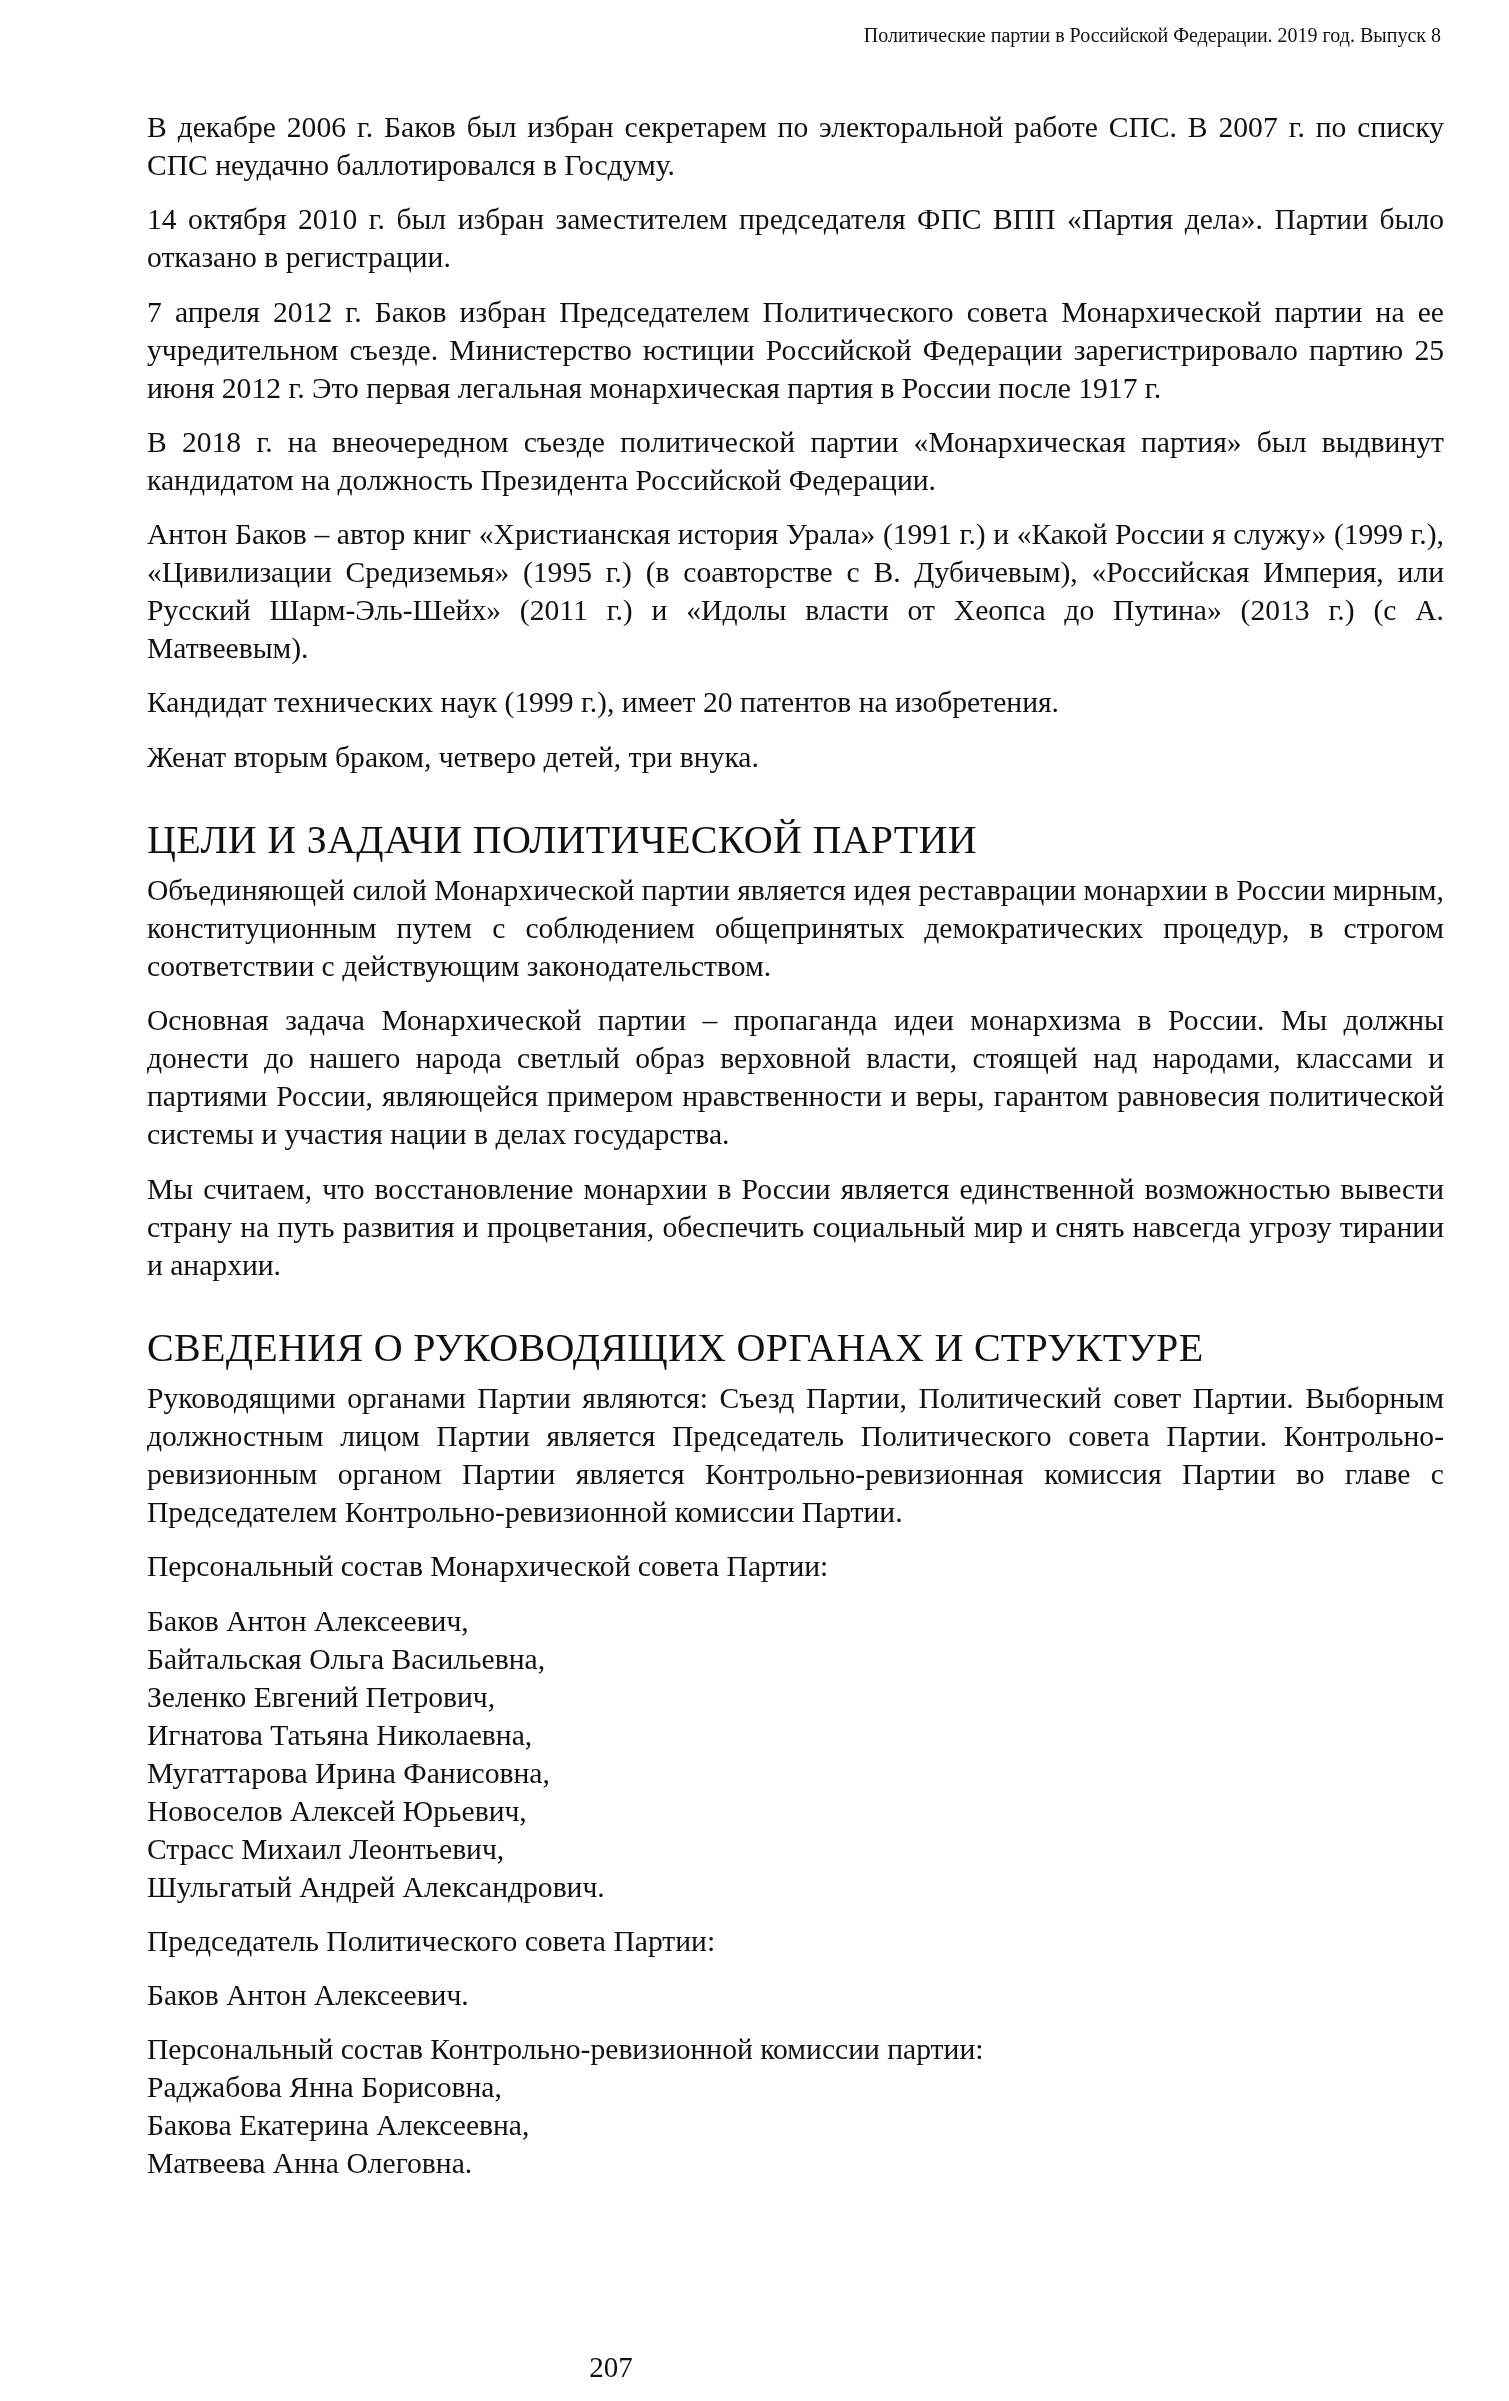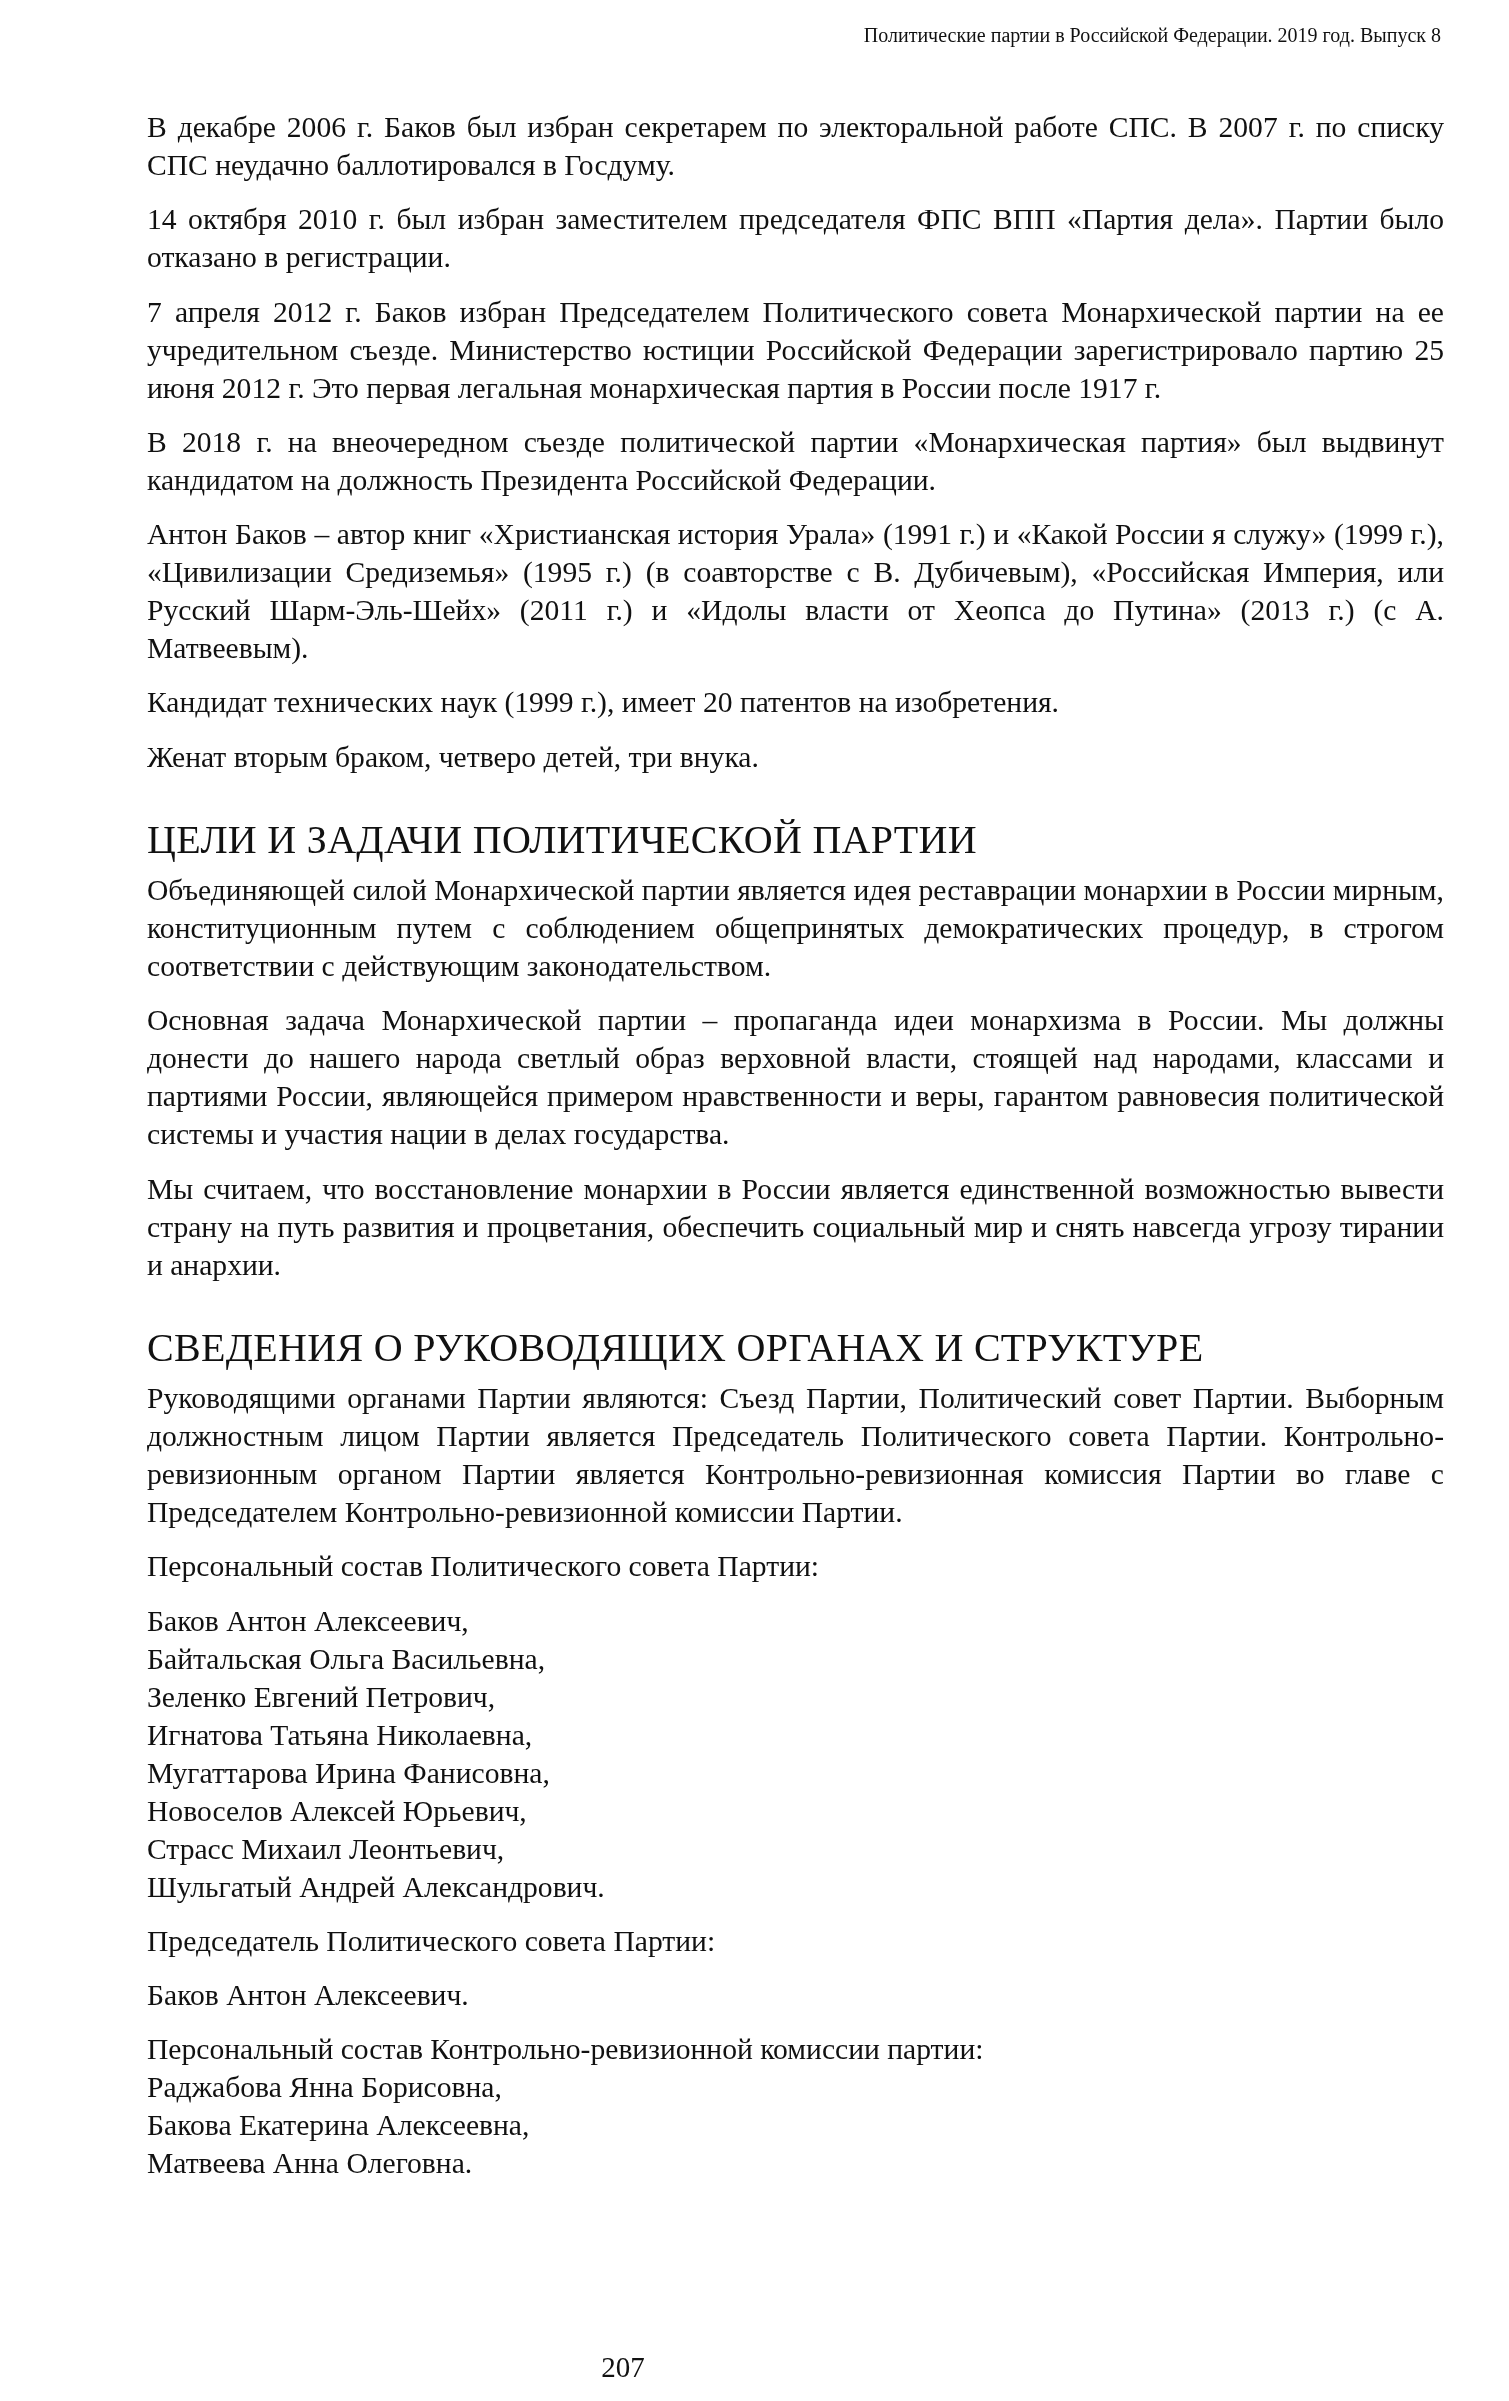--- a/index.html
+++ b/index.html
@@ -5,21 +5,21 @@
   html, body { margin:0; padding:0; background:#ffffff; }
   body { width:1509px; height:2401px; position:relative; overflow:hidden;
          font-family:"Liberation Serif", "DejaVu Serif", serif; color:#111111; }
   .running-head { position:absolute; top:17.6px; right:68px; font-size:20px; line-height:35px; white-space:nowrap; }
   .content { position:absolute; left:147px; top:108px; width:1297px; font-size:29.6px; line-height:38px; }
   .content p { margin:0 0 16.3px 0; text-align:justify; text-align-last:left; }
   .content p.tight { margin-bottom:0; }
   h2.section-title { margin:44px 0 11.3px 0; font-size:40px; line-height:40px; font-weight:normal; letter-spacing:0.3px; }
   .name-list { margin:0 0 16.3px 0; }
   .name-list div { line-height:38px; }
-  .page-number { position:absolute; top:2350px; left:16px; width:1214px; text-align:center; font-size:29px; line-height:35px; }
+  .page-number { position:absolute; top:2350px; left:4px; width:1214px; text-align:center; font-size:29px; line-height:35px; }
 </style>
 </head>
 <body>
 
 <div class="running-head">Политические партии в Российской Федерации. 2019 год. Выпуск 8</div>
 
 <div class="content">
   <p>В декабре 2006 г. Баков был избран секретарем по электоральной работе СПС. В 2007 г. по списку СПС неудачно баллотировался в Госдуму.</p>
   <p>14 октября 2010 г. был избран заместителем председателя ФПС ВПП «Партия дела». Партии было отказано в регистрации.</p>
   <p>7 апреля 2012 г. Баков избран Председателем Политического совета Монархической партии на ее учредительном съезде. Министерство юстиции Российской Федерации зарегистрировало партию 25 июня 2012 г. Это первая легальная монархическая партия в России после 1917 г.</p>
@@ -28,21 +28,21 @@
   <p>Кандидат технических наук (1999 г.), имеет 20 патентов на изобретения.</p>
   <p>Женат вторым браком, четверо детей, три внука.</p>
 
   <h2 class="section-title">ЦЕЛИ И ЗАДАЧИ ПОЛИТИЧЕСКОЙ ПАРТИИ</h2>
   <p>Объединяющей силой Монархической партии является идея реставрации монархии в России мирным, конституционным путем с соблюдением общепринятых демократических процедур, в строгом соответствии с действующим законодательством.</p>
   <p>Основная задача Монархической партии – пропаганда идеи монархизма в России. Мы должны донести до нашего народа светлый образ верховной власти, стоящей над народами, классами и партиями России, являющейся примером нравственности и веры, гарантом равновесия политической системы и участия нации в делах государства.</p>
   <p>Мы считаем, что восстановление монархии в России является единственной возможностью вывести страну на путь развития и процветания, обеспечить социальный мир и снять навсегда угрозу тирании и анархии.</p>
 
   <h2 class="section-title">СВЕДЕНИЯ О РУКОВОДЯЩИХ ОРГАНАХ И СТРУКТУРЕ</h2>
   <p>Руководящими органами Партии являются: Съезд Партии, Политический совет Партии. Выборным должностным лицом Партии является Председатель Политического совета Партии. Контрольно-ревизионным органом Партии является Контрольно-ревизионная комиссия Партии во главе с Председателем Контрольно-ревизионной комиссии Партии.</p>
-  <p>Персональный состав Политического совета Партии:</p>
+  <p>Персональный состав Монархической совета Партии:</p>
   <div class="name-list">
     <div>Баков Антон Алексеевич,</div>
     <div>Байтальская Ольга Васильевна,</div>
     <div>Зеленко Евгений Петрович,</div>
     <div>Игнатова Татьяна Николаевна,</div>
     <div>Мугаттарова Ирина Фанисовна,</div>
     <div>Новоселов Алексей Юрьевич,</div>
     <div>Страсс Михаил Леонтьевич,</div>
     <div>Шульгатый Андрей Александрович.</div>
   </div>

